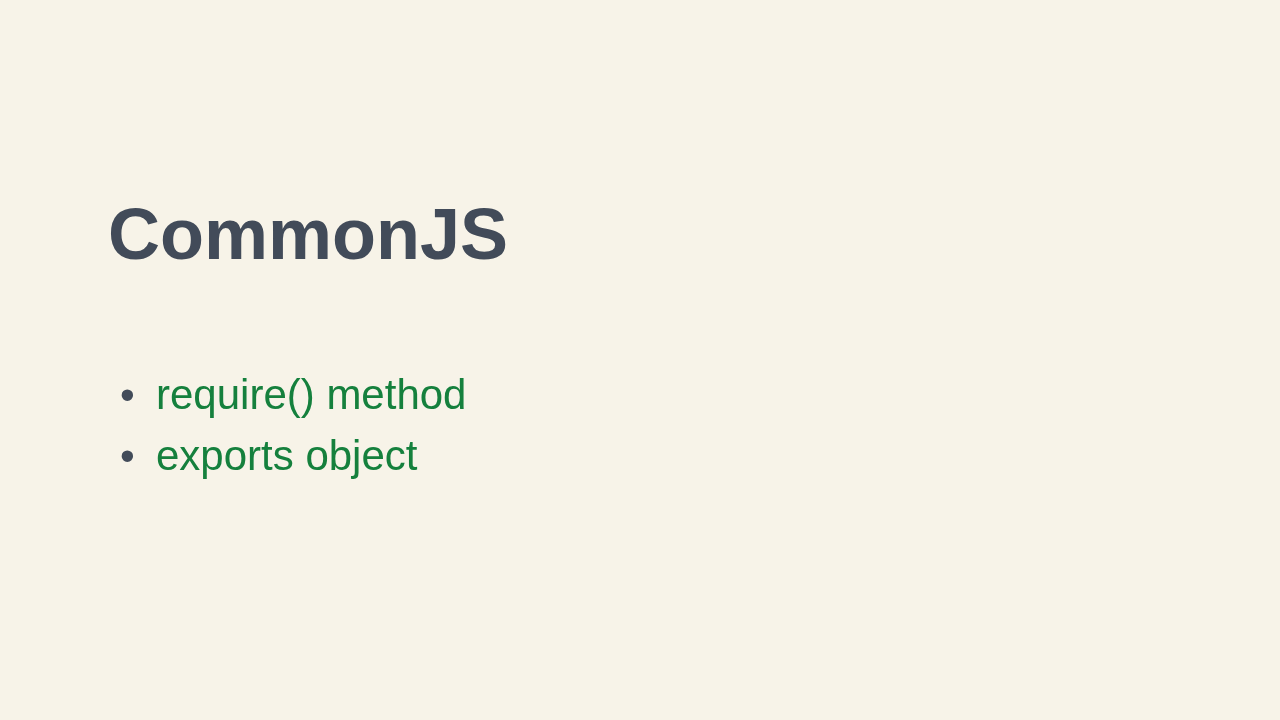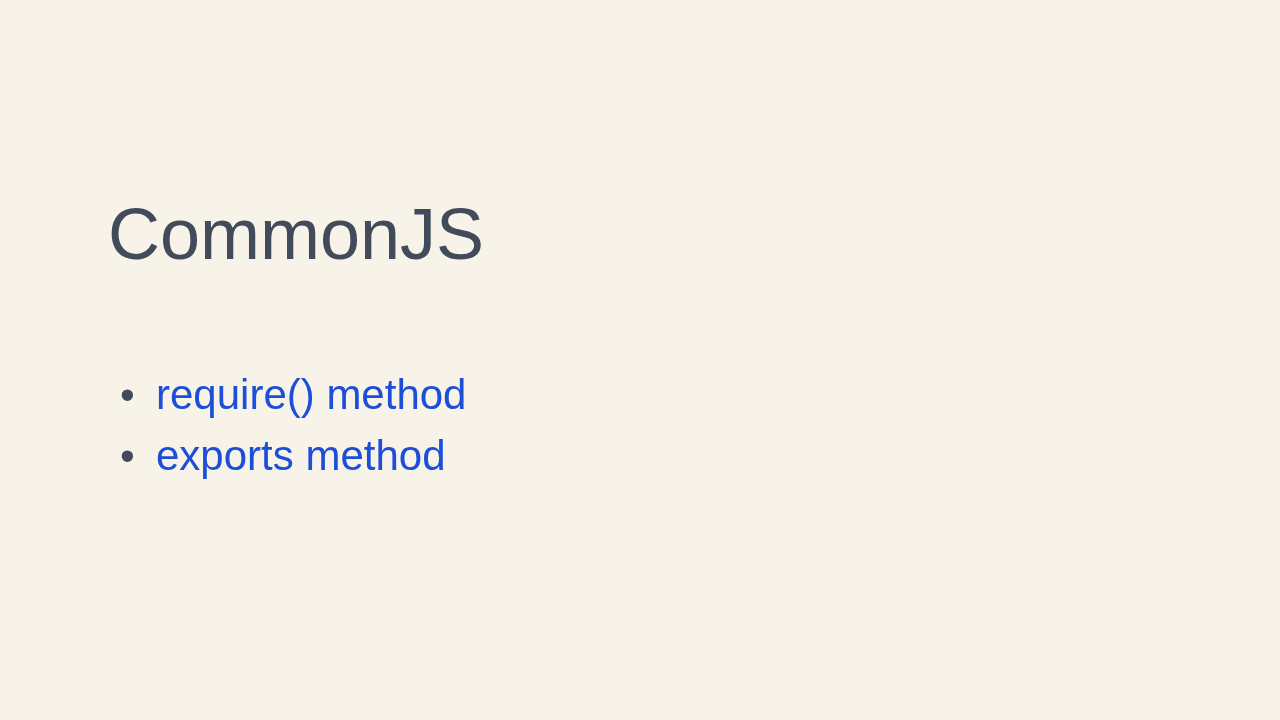--- a/index.html
+++ b/index.html
@@ -17,51 +17,51 @@
     .slide {
       width: 100%;
       height: 100%;
       padding: 0 108px;
       display: flex;
       flex-direction: column;
       justify-content: center;
     }
     .title {
       font-size: 72px;
-      font-weight: normal;
+      font-weight: bold;
       color: #424b59;
       margin-bottom: 90px;
       margin-top: -40px;
     }
     .subtitle {
       font-size: 42px;
       color: #424b59;
       margin-bottom: 18px;
       font-weight: normal;
     }
     .bullet-list {
       list-style: none;
     }
     .bullet-item {
       font-size: 42px;
-      color: #1d4ed8;
+      color: #15803d;
       line-height: 1.45;
       padding-left: 48px;
       position: relative;
     }
     .bullet-item::before {
       content: "•";
       position: absolute;
       left: 12px;
       color: #424b59;
       font-size: 42px;
     }
   </style>
 </head>
 <body>
 
 <div class="slide">
   <h1 class="title">CommonJS</h1>
   <ul class="bullet-list">
     <li class="bullet-item">require() method</li>
-    <li class="bullet-item">exports method</li>
+    <li class="bullet-item">exports object</li>
   </ul>
 </div>
 
 </body></html>

